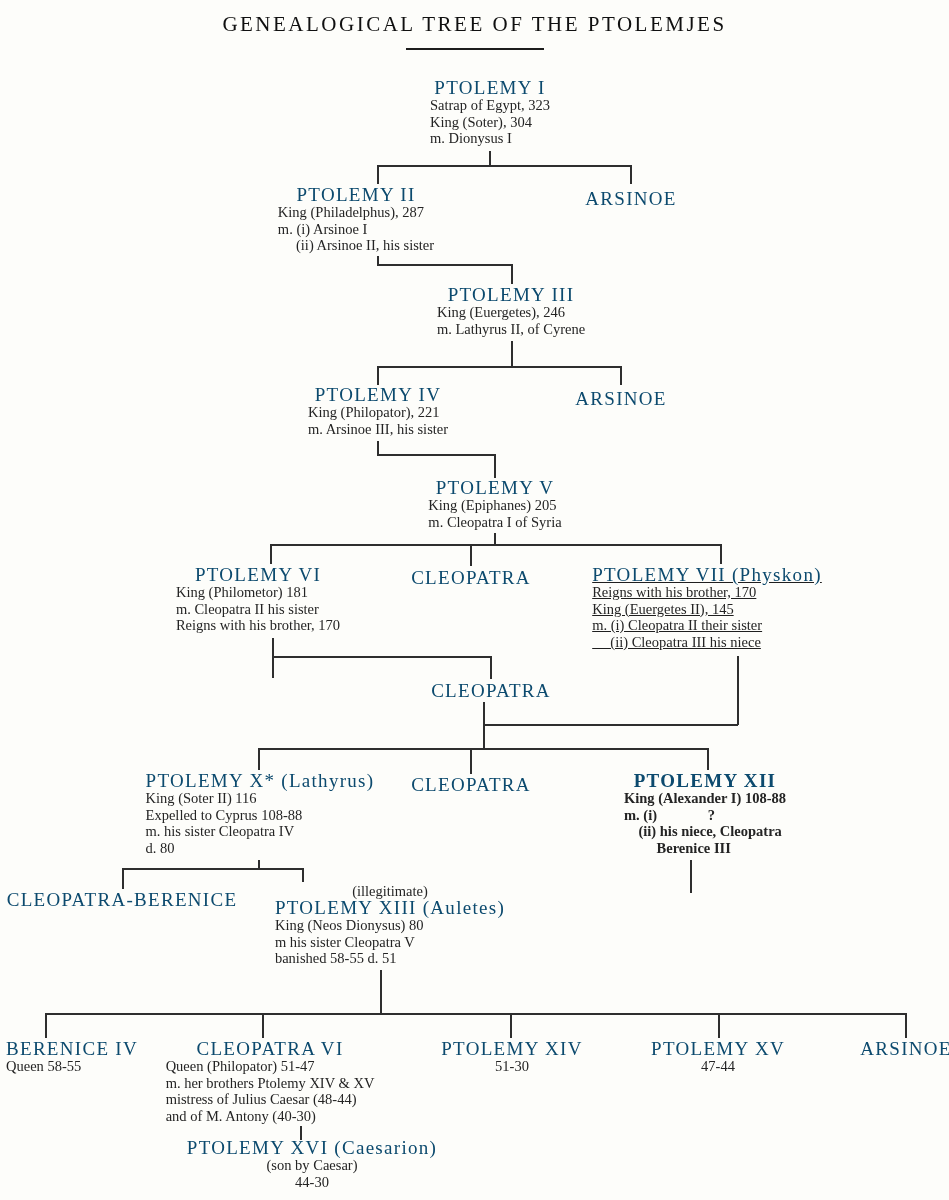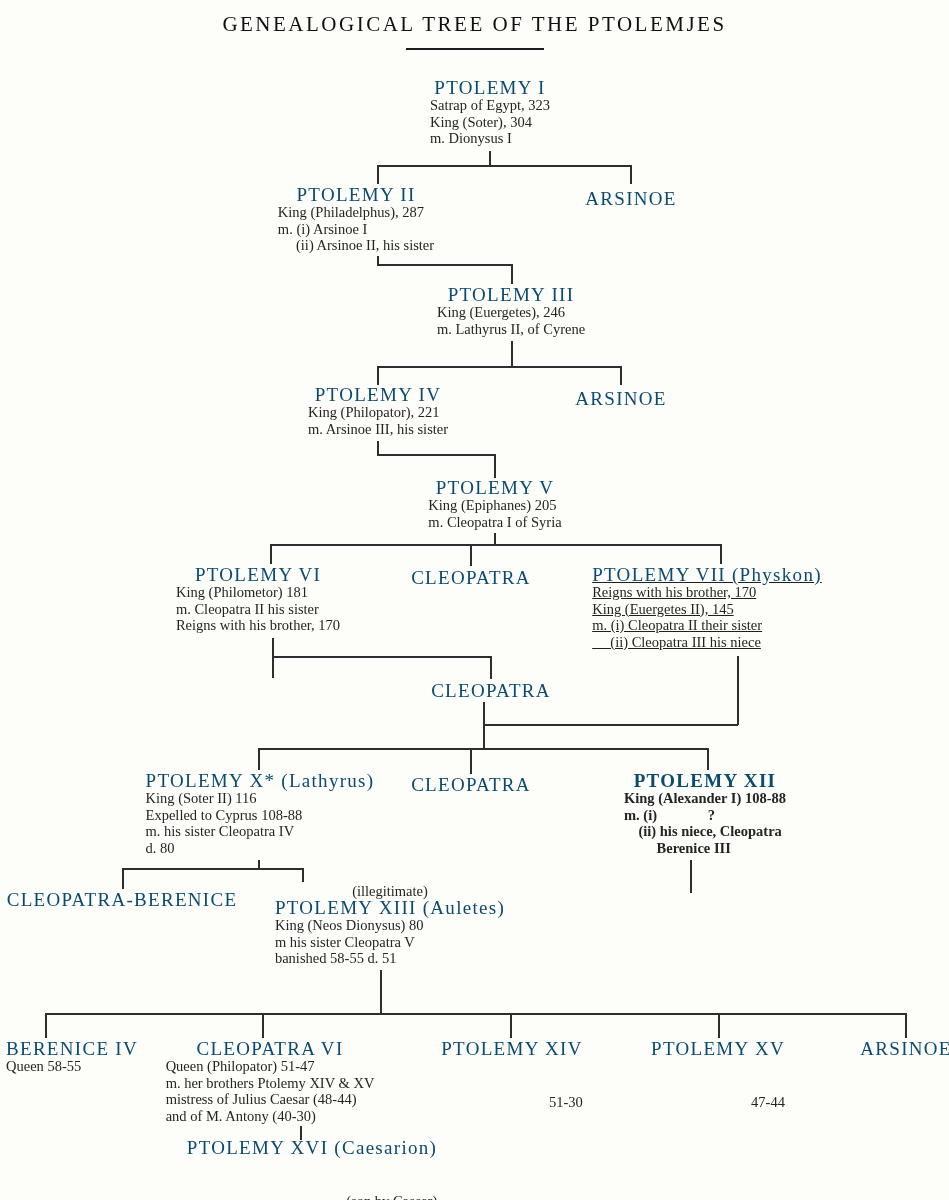--- a/index.html
+++ b/index.html
@@ -18,21 +18,21 @@
     width:138px; height:2px; background:#1d1d1d;
   }
   .node { position:absolute; }
   .center { transform:translateX(-50%); }
   .nm {
     text-align:center; font-size:19px; line-height:18px;
     letter-spacing:1.3px; white-space:pre; color:#0c4a6e;
   }
   .tag { text-align:center; font-size:14.5px; line-height:16px; white-space:pre; color:#242424; }
   .dl { font-size:14.5px; line-height:16.5px; white-space:pre; color:#242424; text-align:left; }
-  .c .dl { text-align:right;margin-top:36px; }
+  .c .dl { text-align:center; }
   .vl { position:absolute; width:1.5px; background:#2e2e2e; }
   .hl { position:absolute; height:1.5px; background:#2e2e2e; }
 </style>
 </head>
 <body>
 
 <div class="page">
 
   <div class="title">GENEALOGICAL TREE OF THE PTOLEMJES</div>
   <div class="title-rule"></div>

